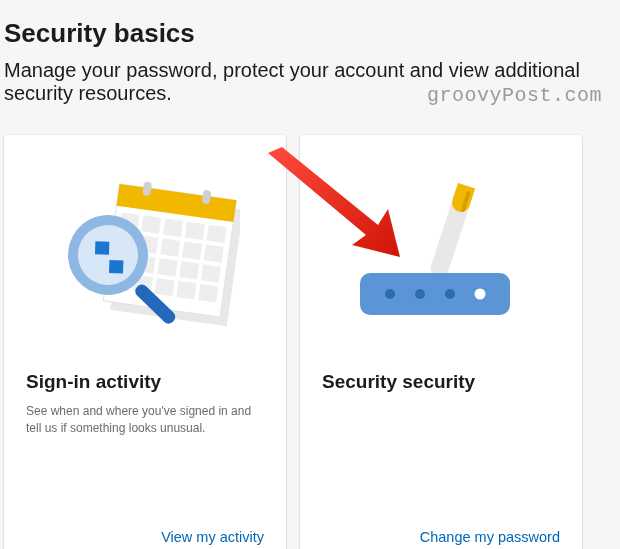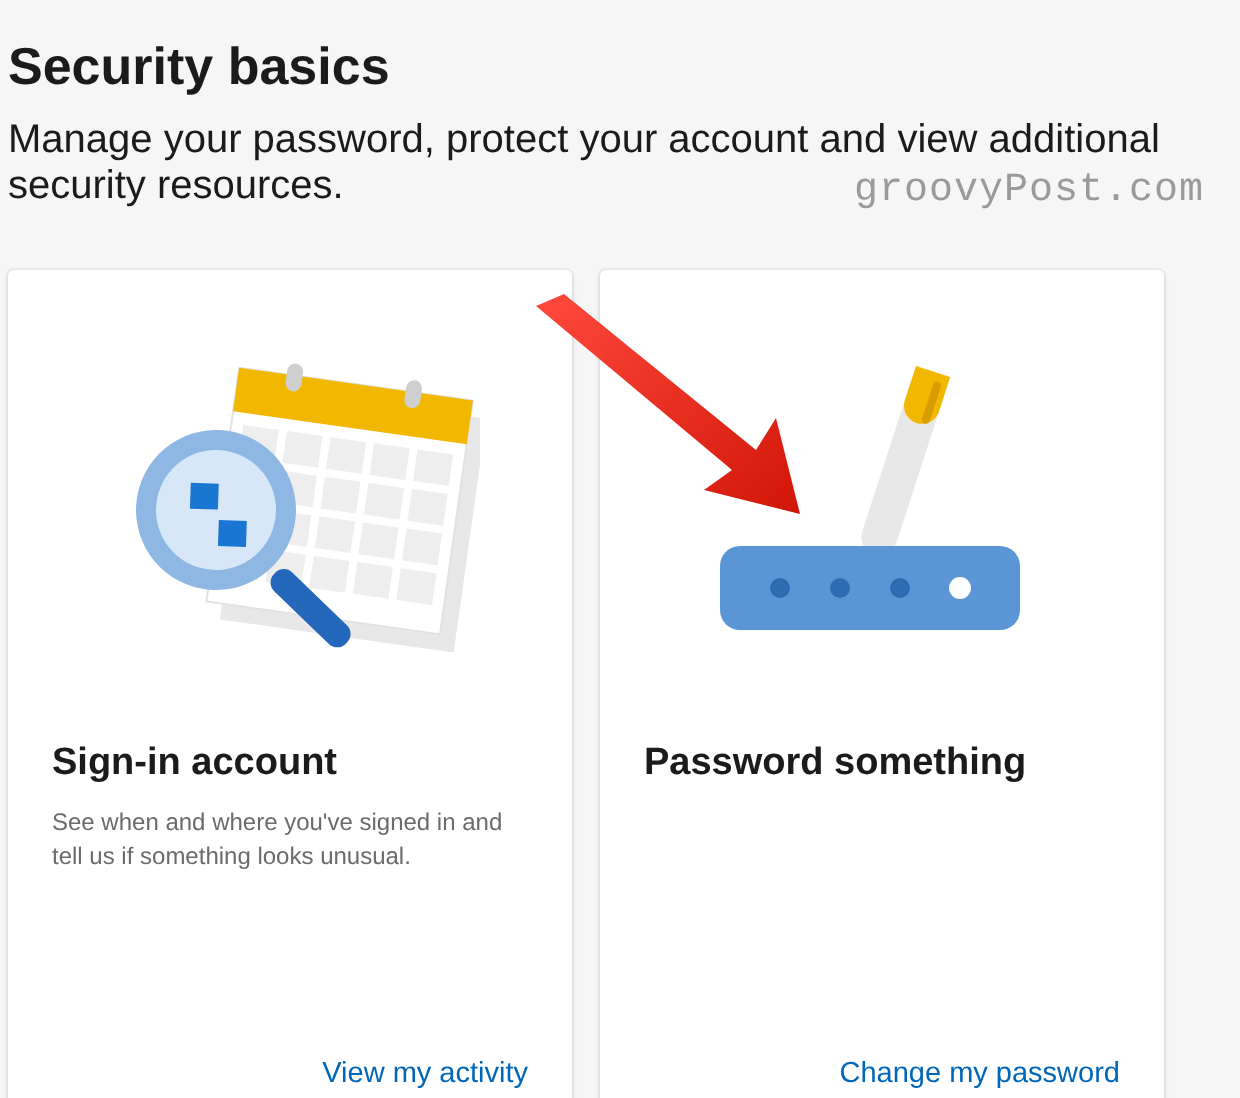--- a/index.html
+++ b/index.html
@@ -147,21 +147,21 @@
             <rect x="72" y="84" width="13" height="50" rx="6" fill="#2568bb" transform="rotate(-40 78 88)"></rect>
 
             <circle cx="50" cy="50" r="40" fill="#8fb7e4"></circle>
             <circle cx="50" cy="50" r="30" fill="#d7e7f8"></circle>
 
             <rect x="38" y="36" width="14" height="13" fill="#1976d2" transform="rotate(8 45 42)"></rect>
             <rect x="50" y="56" width="14" height="13" fill="#1976d2" transform="rotate(8 57 62)"></rect>
           </g>
         </svg>
       </div>
-      <h2 class="card-title">Sign-in account</h2>
+      <h2 class="card-title">Sign-in activity</h2>
       <p class="card-desc">See when and where you've signed in and tell us if something looks unusual.</p>
       <a class="card-link">View my activity</a>
     </div>
 
     <div class="card">
       <div class="card-illustration">
         <svg width="210" height="170" viewBox="0 0 210 170">
 
           <g transform="translate(122,8) rotate(18 0 0)">
 
@@ -176,21 +176,21 @@
 
           <g>
             <rect x="24" y="98" width="150" height="42" rx="10" fill="#5a96d6"></rect>
             <circle cx="54" cy="119" r="5" fill="#2e6bb0"></circle>
             <circle cx="84" cy="119" r="5" fill="#2e6bb0"></circle>
             <circle cx="114" cy="119" r="5" fill="#2e6bb0"></circle>
             <circle cx="144" cy="119" r="5.5" fill="#ffffff"></circle>
           </g>
         </svg>
       </div>
-      <h2 class="card-title">Password something</h2>
+      <h2 class="card-title">Security security</h2>
       <a class="card-link">Change my password</a>
     </div>
 
   </div>
 </div>
 
 <svg class="arrow-annotation" viewBox="0 0 160 120">
   <defs>
     <linearGradient id="redgrad" x1="0" y1="0" x2="1" y2="1">
       <stop offset="0%" stop-color="#ff4a3d"></stop>

